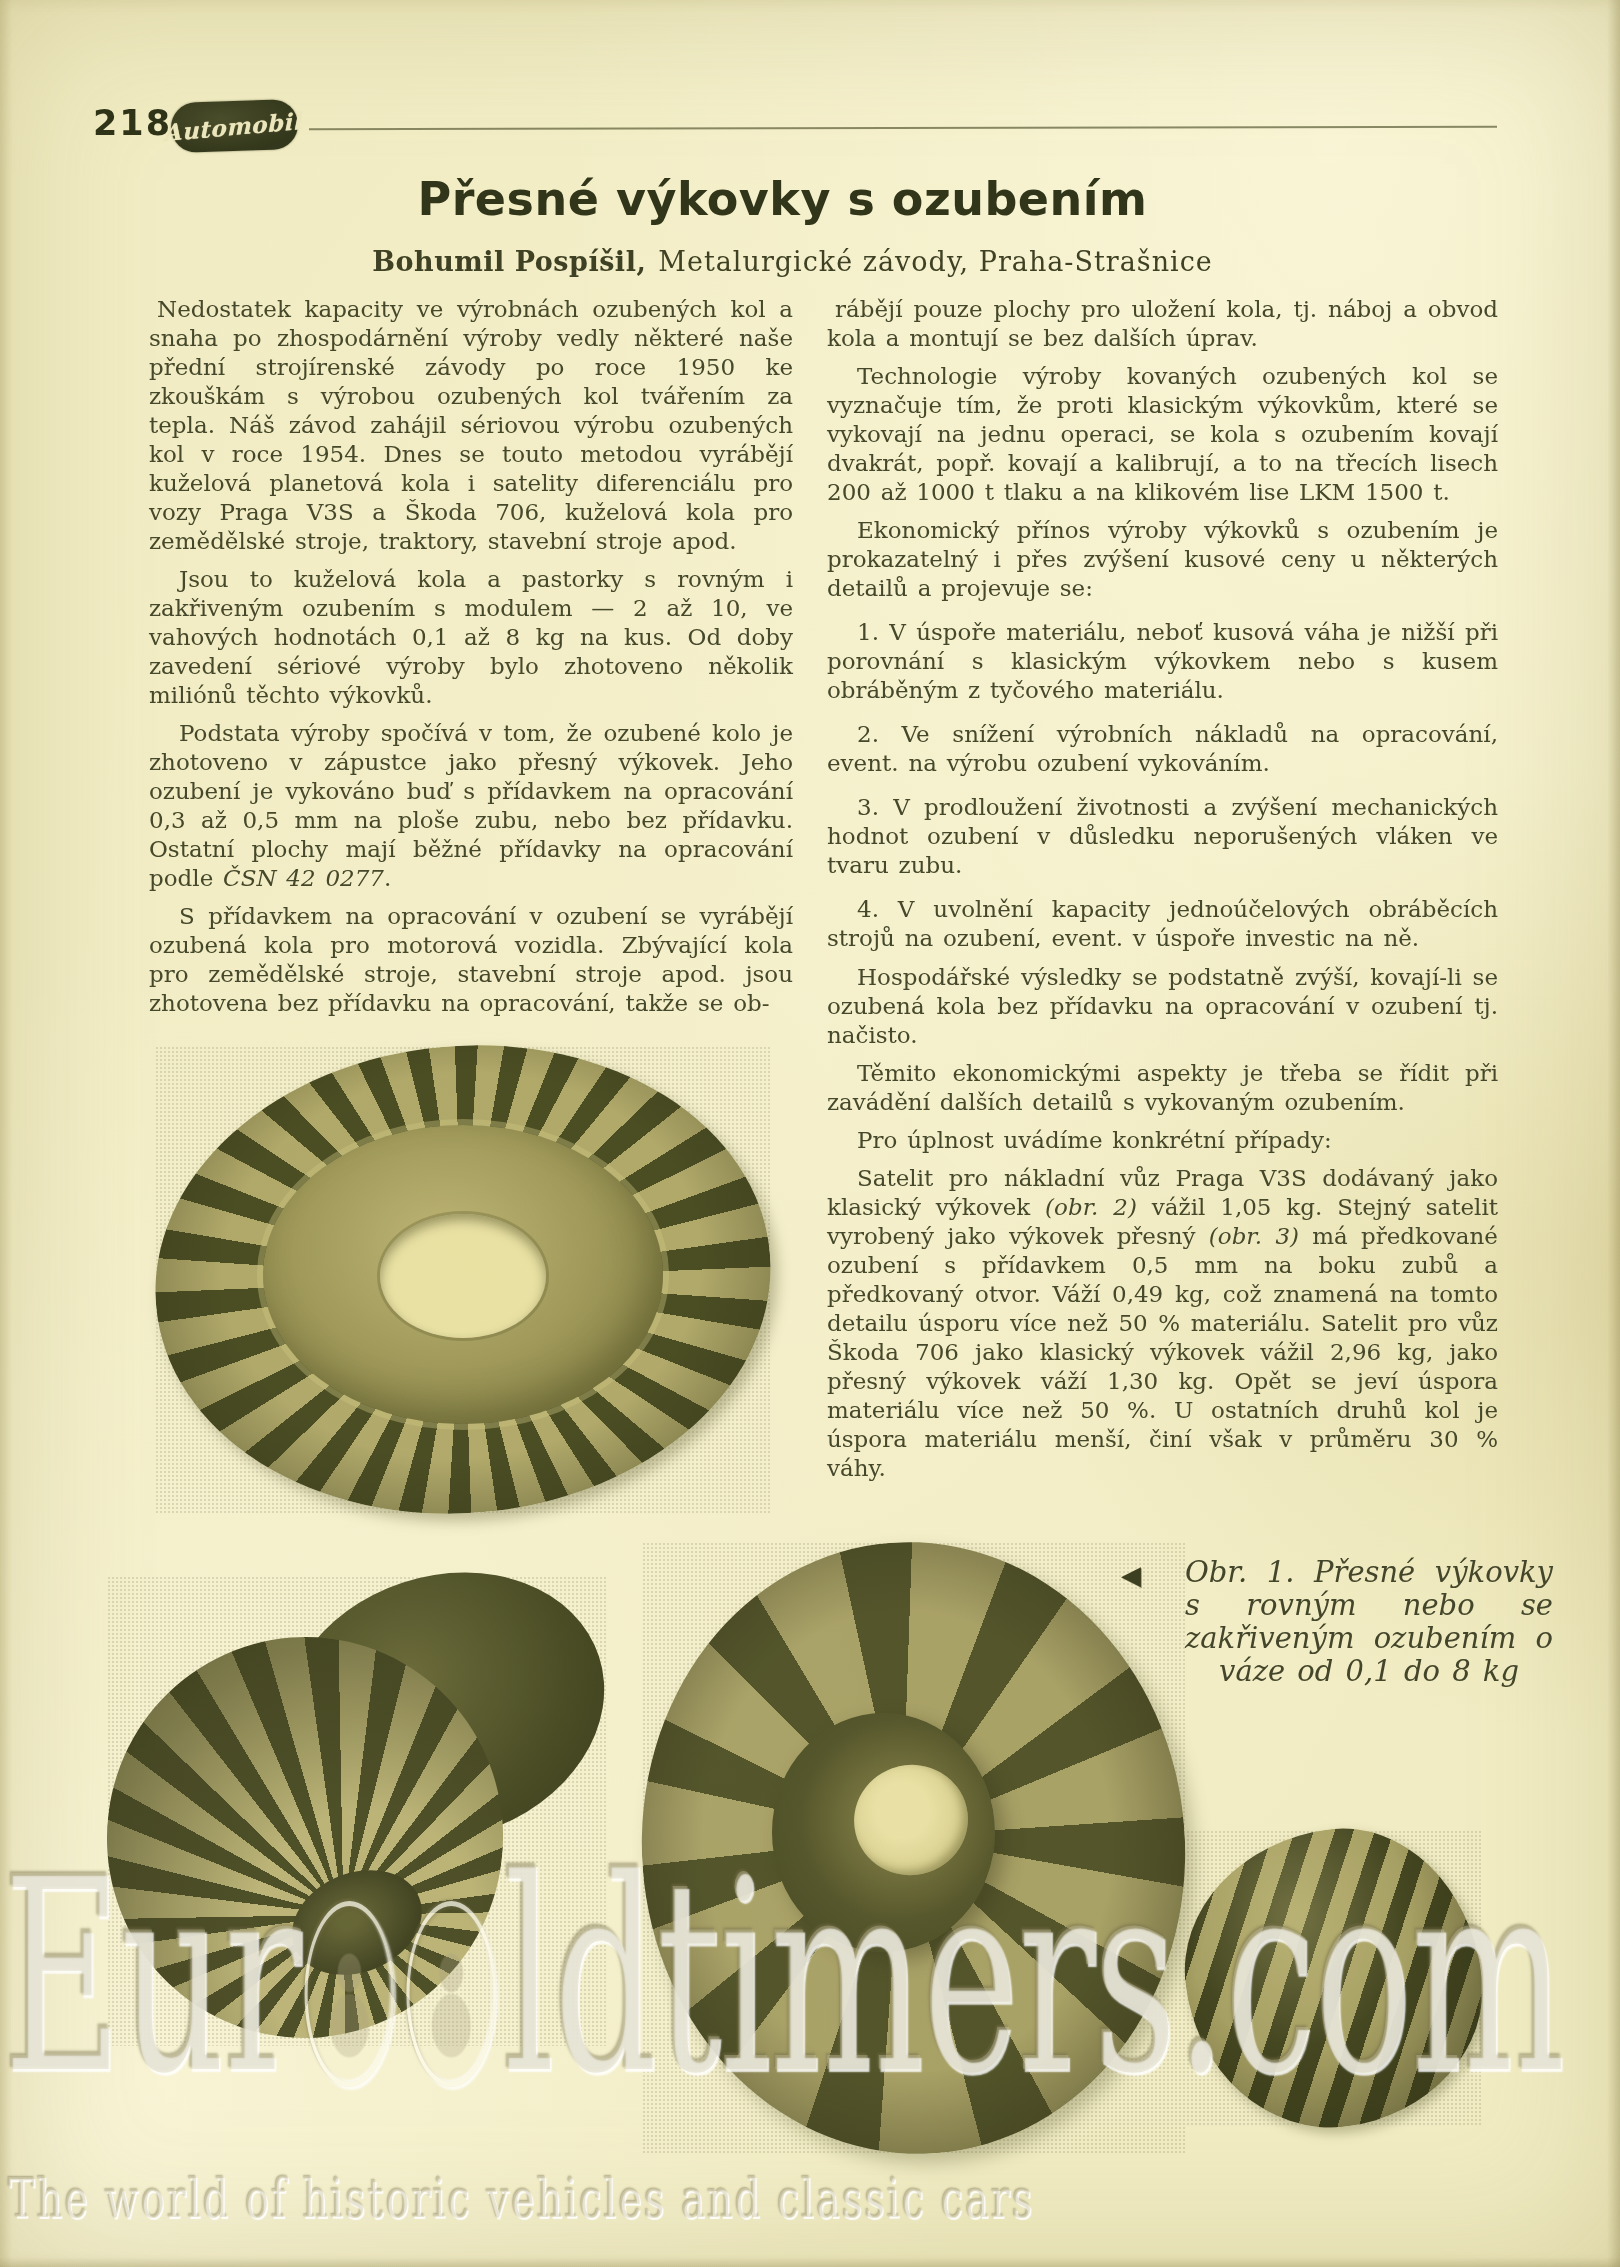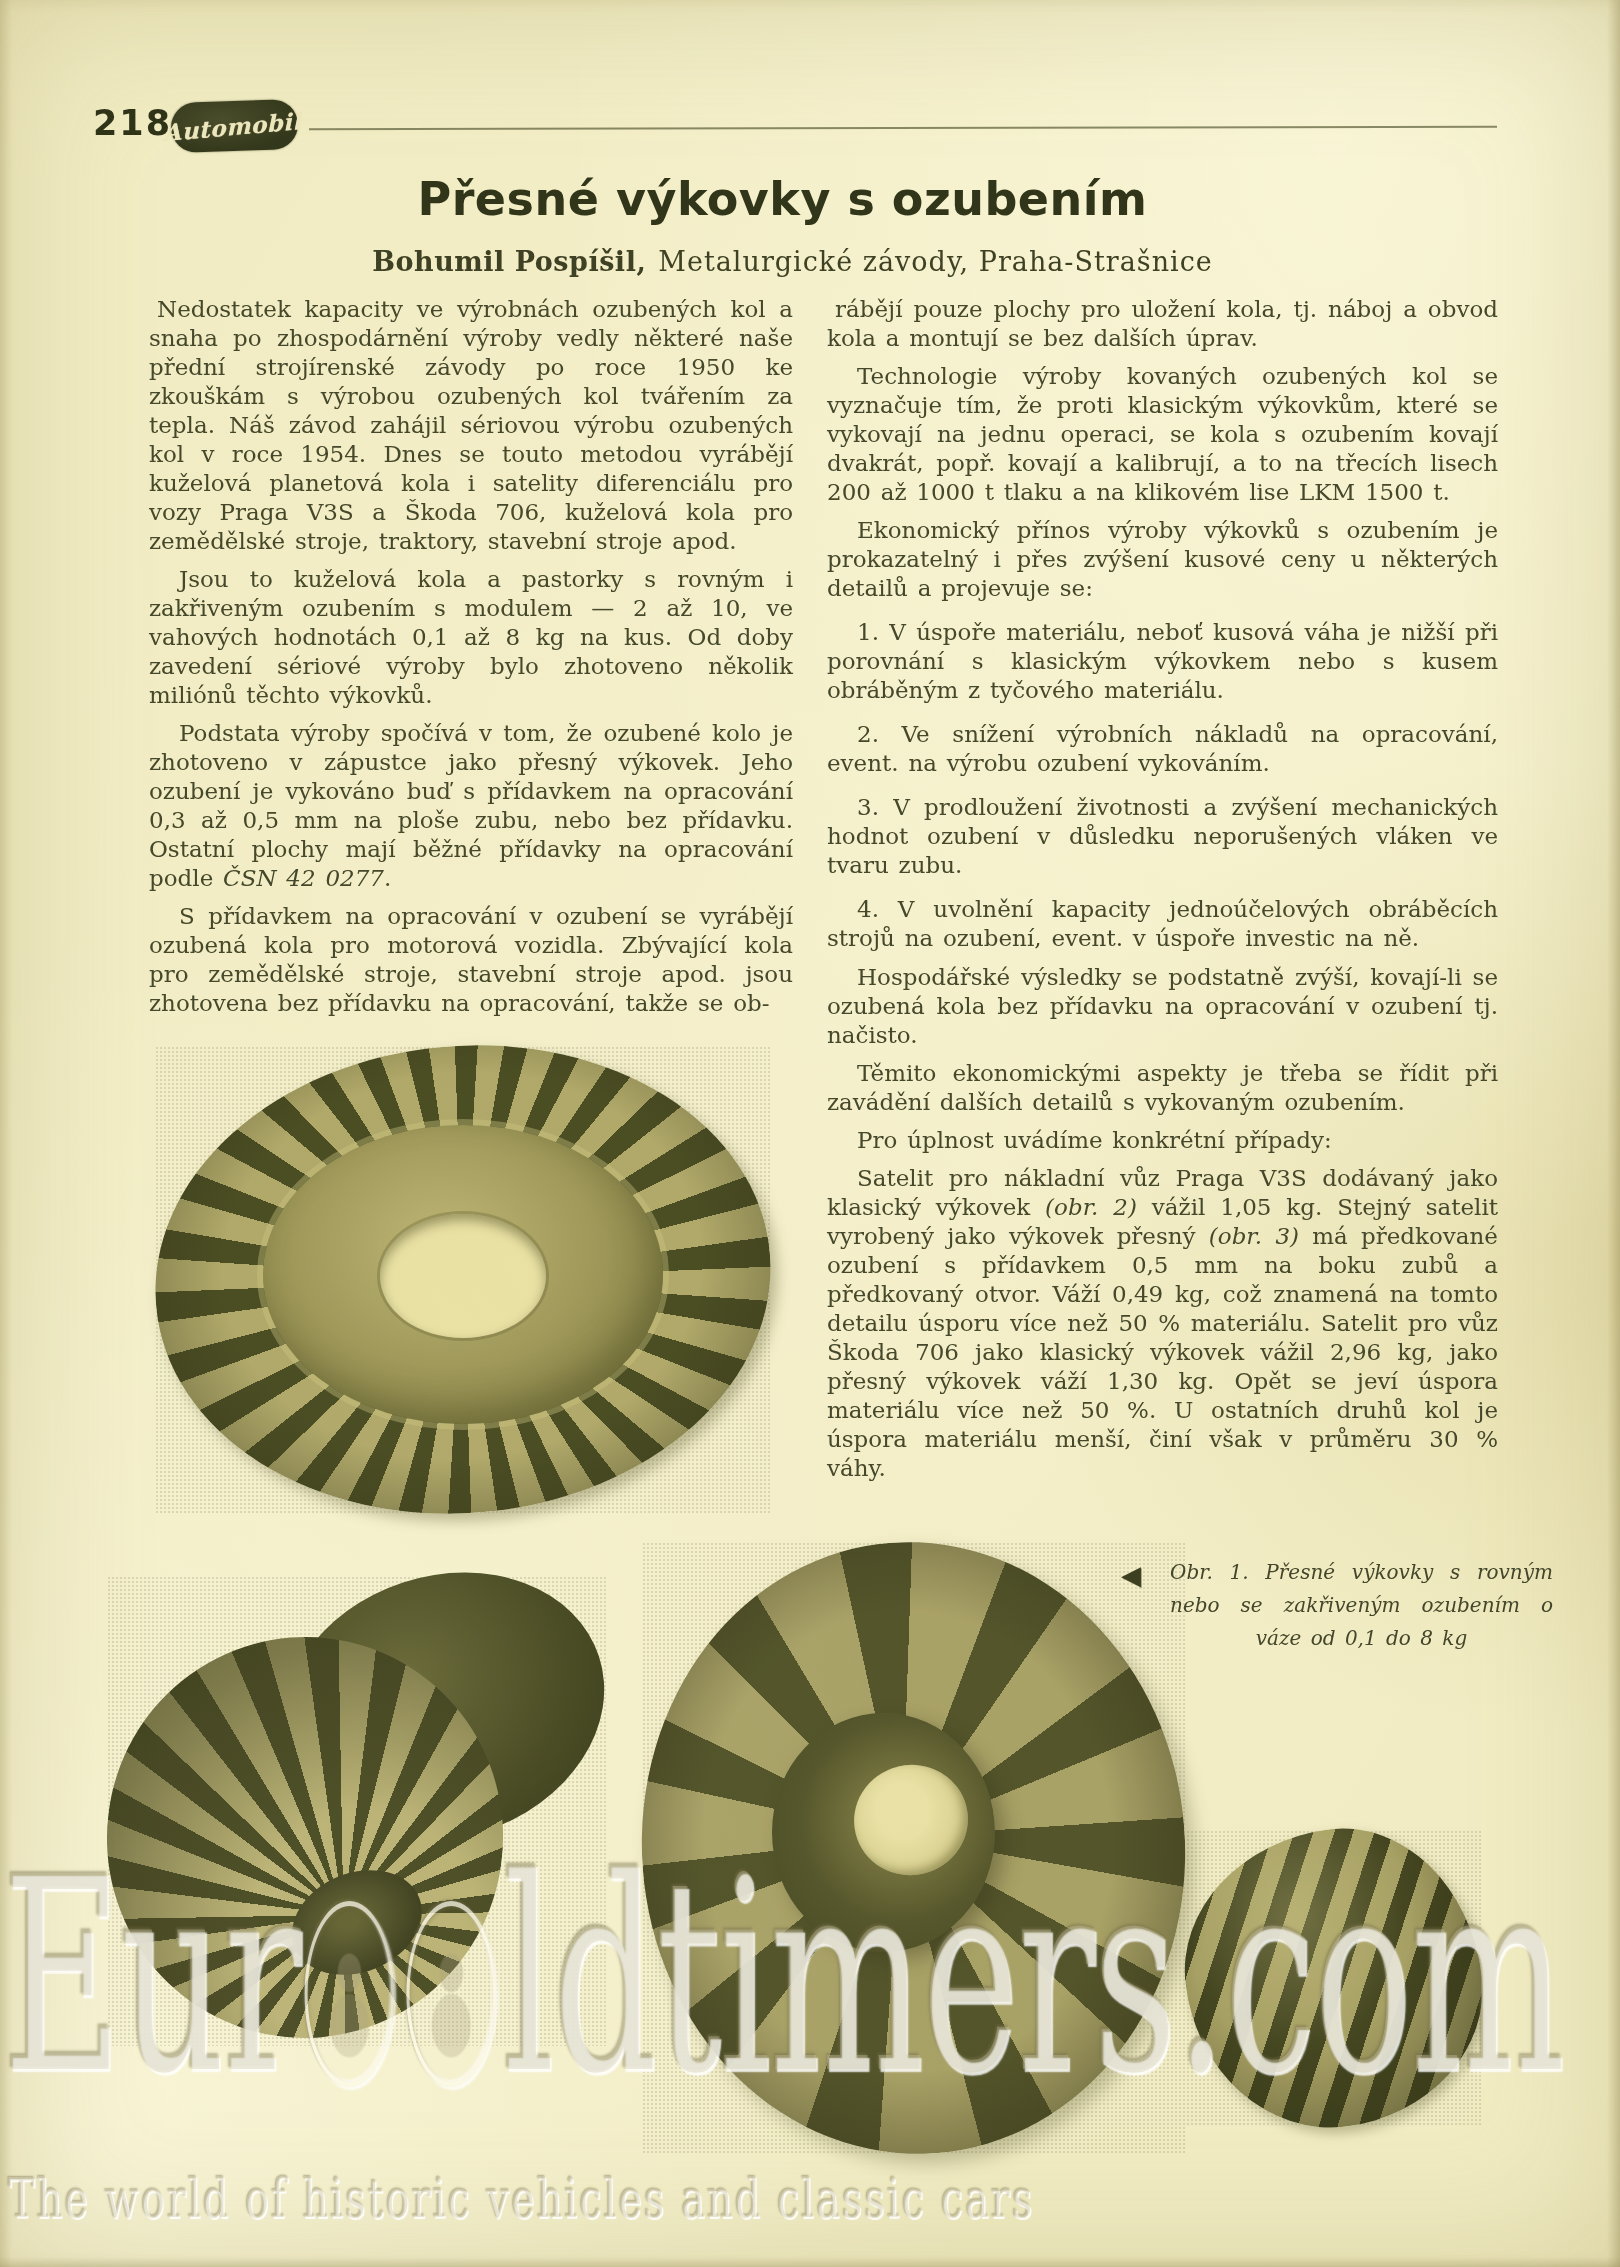--- a/index.html
+++ b/index.html
@@ -97,21 +97,21 @@
   .rg-body{position:absolute;inset:0;border-radius:55% 45% 52% 48% / 46% 55% 45% 54%;
     transform:rotate(-7deg);
     background:
       radial-gradient(ellipse at 40% 28%, rgba(246,241,205,.28) 0%, rgba(246,241,205,0) 45%, rgba(48,52,26,.55) 88%),
       repeating-linear-gradient(115deg, #474b26 0 18px, #b2ad7f 18px 38px);
     box-shadow:4px 6px 12px rgba(90,88,48,.35);}
   
   .caption{position:absolute;left:1121px;top:1556px;width:432px;z-index:3;color:#43462a;}
   .cap-arrow{position:absolute;left:0;top:4px;font-size:26px;color:#3c3f20;
     text-shadow:1px 1px 0 rgba(60,64,32,.4);}
-  .cap-text{display:block;margin-left:49px;font-style:italic;font-size:20px;line-height:33px;
+  .cap-text{display:block;margin-left:64px;font-style:italic;font-size:29px;line-height:33px;
     text-align:justify;text-align-last:center;word-spacing:3px;}
   
   .wm1{position:absolute;left:2px;top:1841px;z-index:5;white-space:nowrap;
     font-family:"DejaVu Serif","Liberation Serif",serif;font-size:269px;line-height:1;
     transform:scaleX(.61);transform-origin:left center;letter-spacing:-4px;
     color:rgba(205,199,170,.36);
     text-shadow:3px 3px 2px rgba(255,255,255,.85), -2px -2px 3px rgba(118,110,74,.48);}
   .emblem{display:inline-block;width:137px;height:176px;border-radius:50%;margin:0 10px;
     vertical-align:-18px;border:5px solid rgba(252,250,235,.75);background:
       radial-gradient(circle at 50% 38%, rgba(170,162,128,.35) 0 14%, rgba(0,0,0,0) 16%),

